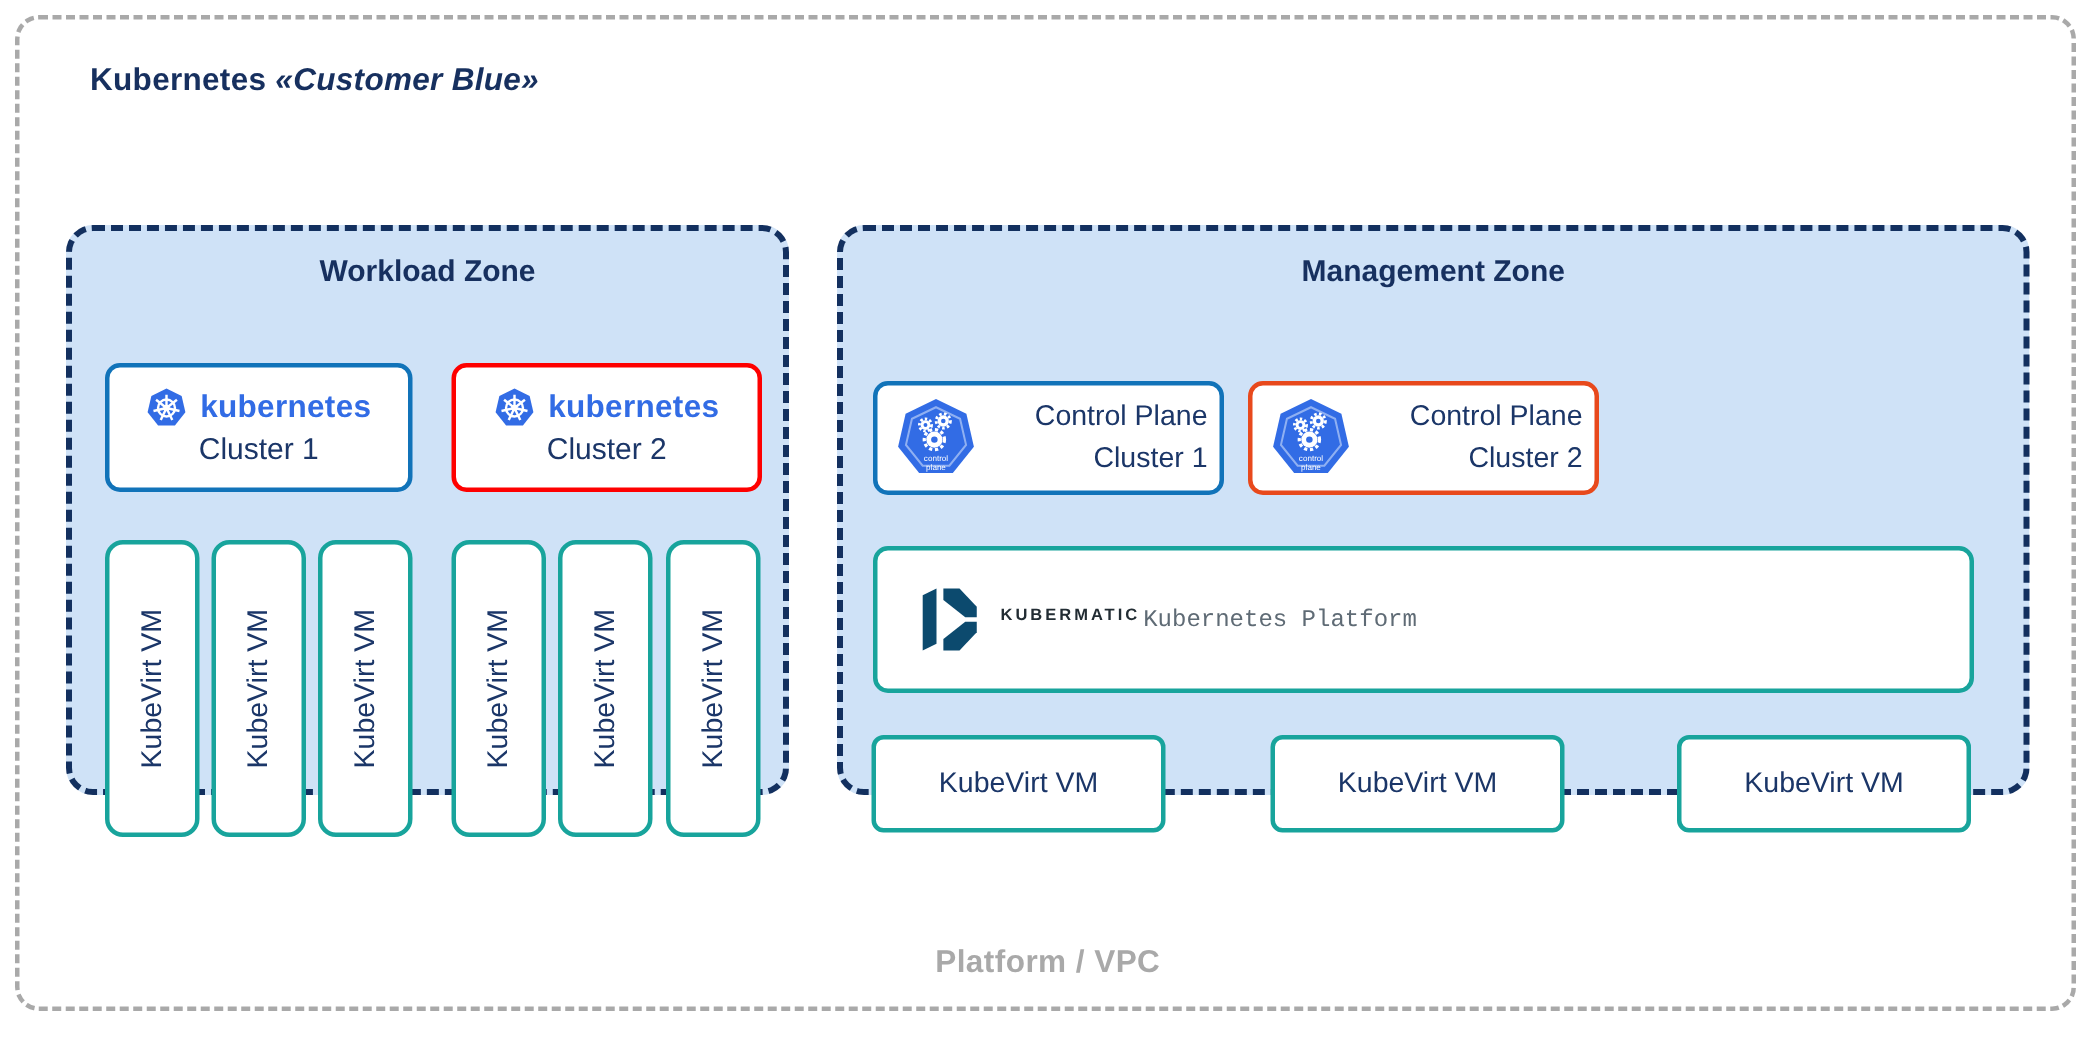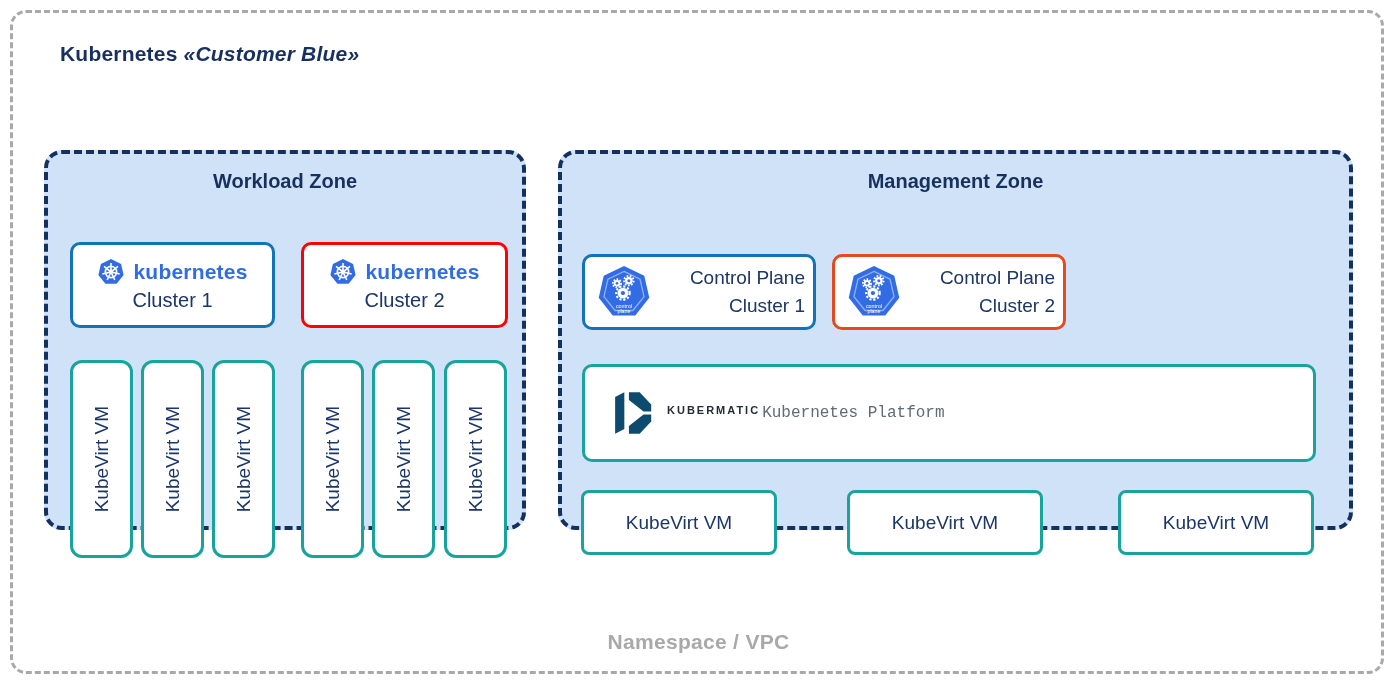--- a/index.html
+++ b/index.html
@@ -223,15 +223,15 @@
       <span>KubeVirt VM</span>
       </div>
     <div class="node b-teal vm-horiz" style="left:285px;">
       <span>KubeVirt VM</span>
       </div>
     <div class="node b-teal vm-horiz" style="left:556px;">
       <span>KubeVirt VM</span>
       </div>
   </div>
 
-  <div class="footer-label">Namespace / VPC</div>
+  <div class="footer-label">Platform / VPC</div>
 
 </div>
 
 </body></html>

